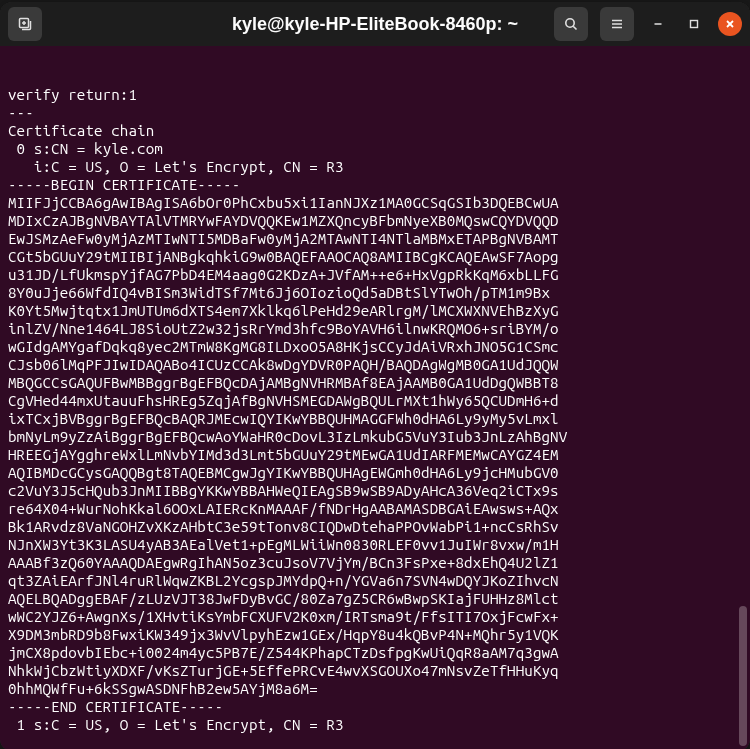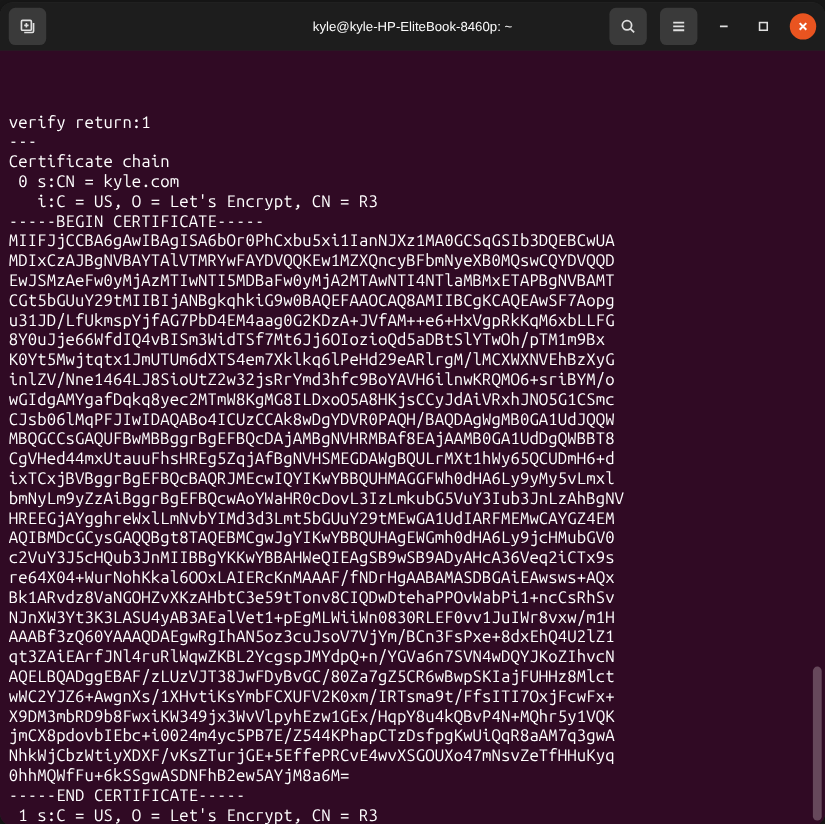--- a/index.html
+++ b/index.html
@@ -34,22 +34,22 @@
   .titlebar-left {
     display: flex;
     align-items: center;
     gap: 8px;
     width: 200px;
   }
   .titlebar-title {
     flex: 1;
     text-align: center;
     color: #fcfcfc;
-    font-size: 12px;
-    font-weight: 400;
+    font-size: 18px;
+    font-weight: 700;
     white-space: nowrap;
     overflow: hidden;
     text-overflow: ellipsis;
   }
   .titlebar-right {
     display: flex;
     align-items: center;
     gap: 12px;
     width: 200px;
     justify-content: flex-end;
@@ -93,21 +93,20 @@
     font-size: 15.2px;
     line-height: 18px;
     padding: 4px 8px 0 8px;
     white-space: pre;
     overflow: hidden;
     position: relative;
   }
   .terminal-content {
     white-space: pre;
     letter-spacing: 0.1px;
-    margin-top: 16px;
   }
   .scrollbar {
     position: absolute;
     right: 3px;
     top: 560px;
     width: 8px;
     height: 140px;
     background: #8a7180;
     border-radius: 4px;
     opacity: 0.6;

